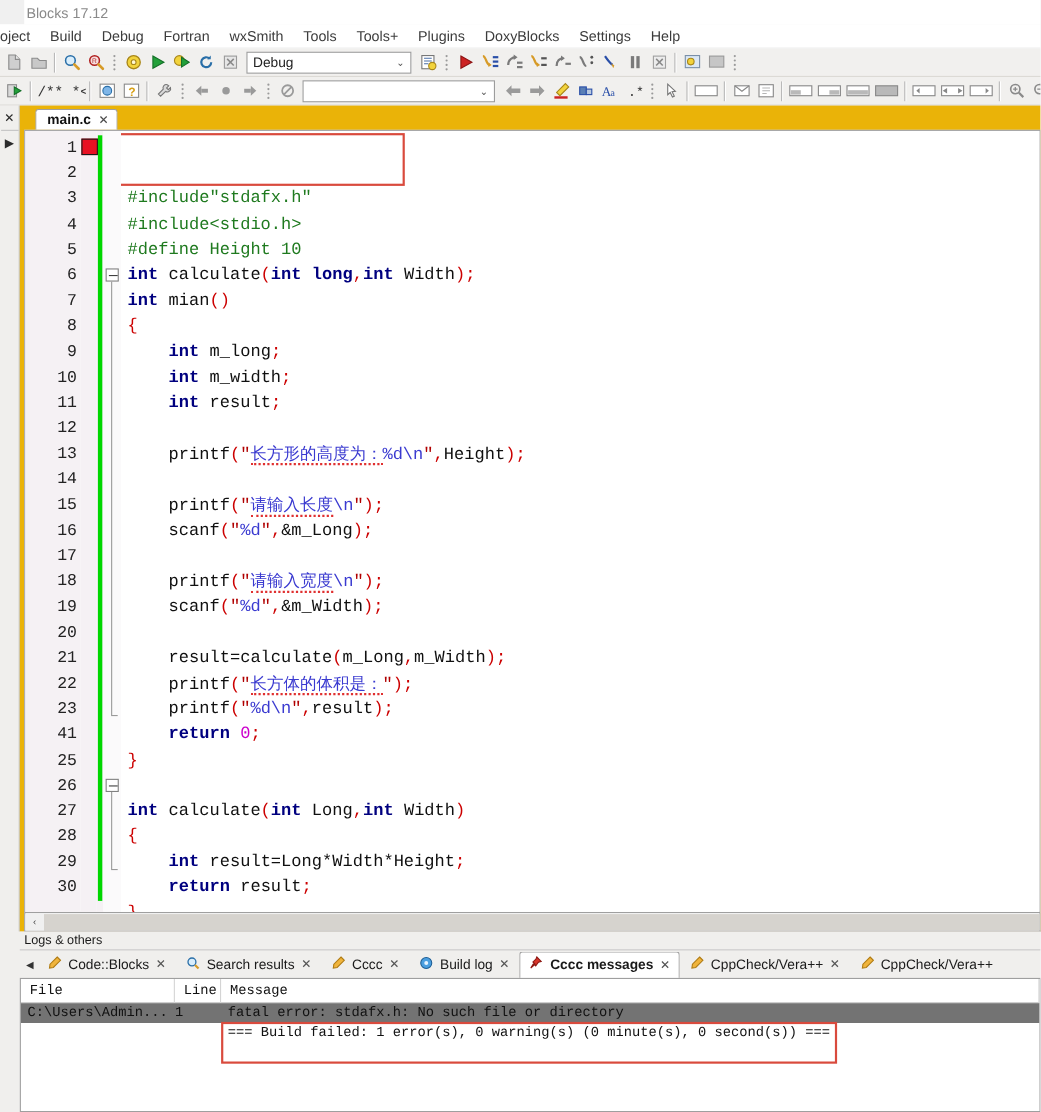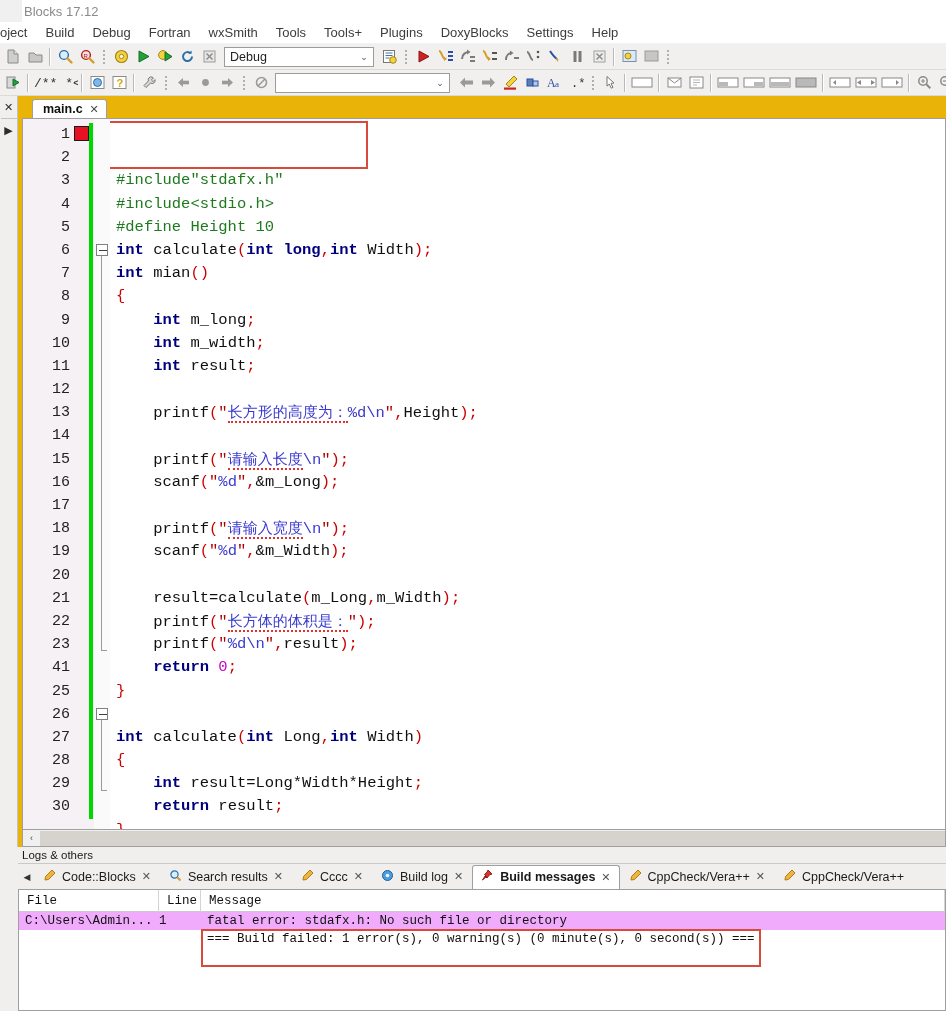--- a/index.html
+++ b/index.html
@@ -237,21 +237,21 @@
   #loghead {
     height:22px; display:flex; font-family:"Liberation Mono", monospace;
     font-size:12.5px; color:#111; border-bottom:1px solid #c9c9c9;
     background:#ffffff; align-items:center;
   }
   #loghead .hcell { padding-left:8px; border-right:1px solid #d4d4d4; height:22px; line-height:22px; }
   .lrow {
     display:flex; font-family:"Liberation Mono", monospace;
     font-size:12.5px; color:#111; height:18px; align-items:center;
   }
-  .lrow.err { background:#f0abfc; }
+  .lrow.err { background:#737373; }
   .lcell-file { width:140px; padding-left:6px; white-space:nowrap; overflow:hidden; }
   .lcell-line { width:42px; text-align:left; }
   .lcell-msg  { flex:1; padding-left:6px; white-space:nowrap; }
 
   #annot-log {
     position:absolute; border:2.5px solid #d94a3d; pointer-events:none;
   }
 </style>
 </head>
 <body>
@@ -776,21 +776,21 @@
             <circle cx="6.5" cy="6.5" r="5" fill="#4b9fe0" stroke="#1e5f96"></circle>
             <circle cx="6.5" cy="6.5" r="1.8" fill="#e8f4ff"></circle>
           </svg></span>
         <span>Build log</span>
         <span class="x">✕</span>
       </div>
       <div class="ltab active">
         <span><svg width="13" height="13" viewBox="0 0 13 13">
             <path d="M7 1l4 4-2.5.8L6 9 4 7 1.5 11 5.5 7.5 3.5 5.5 6.2 3z" fill="#d9352a" stroke="#8e1a14"></path>
           </svg></span>
-        <span>Build messages</span>
+        <span>Cccc messages</span>
         <span class="x">✕</span>
       </div>
       <div class="ltab">
         <span><svg width="13" height="13" viewBox="0 0 13 13">
             <path d="M9 1l3 3-6.5 6.5-3.5.5.5-3.5z" fill="#f0b43c" stroke="#b07c14"></path>
           </svg></span>
         <span>CppCheck/Vera++</span>
         <span class="x">✕</span>
       </div>
       <div class="ltab">

